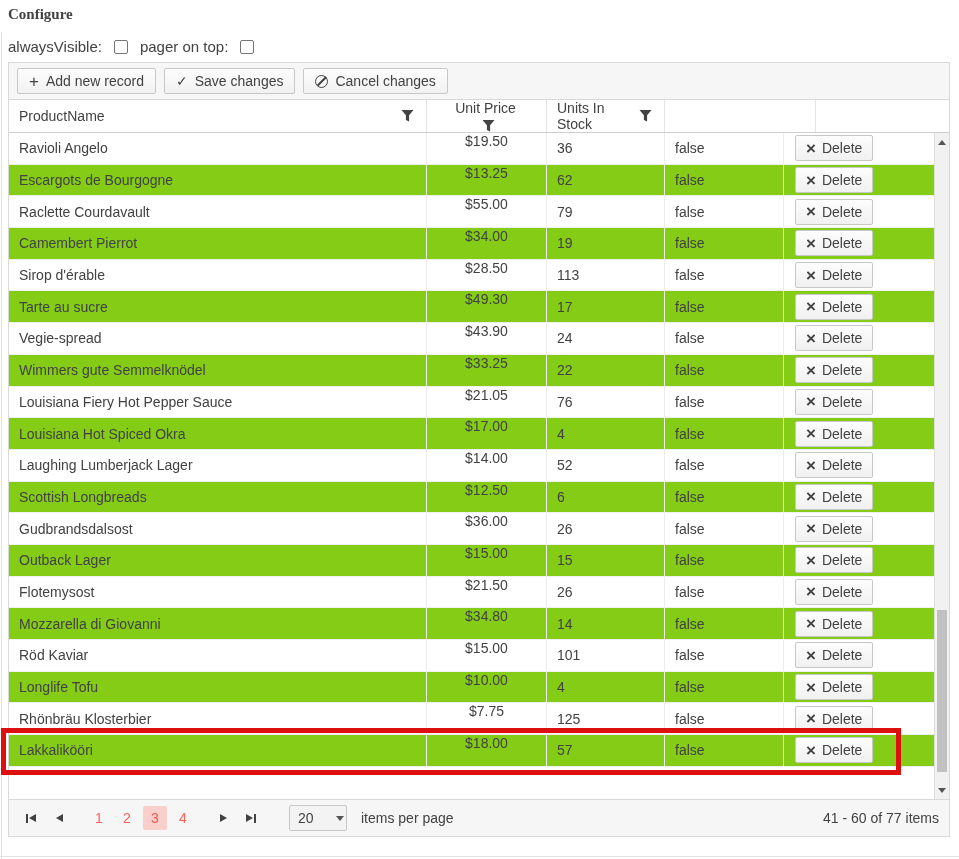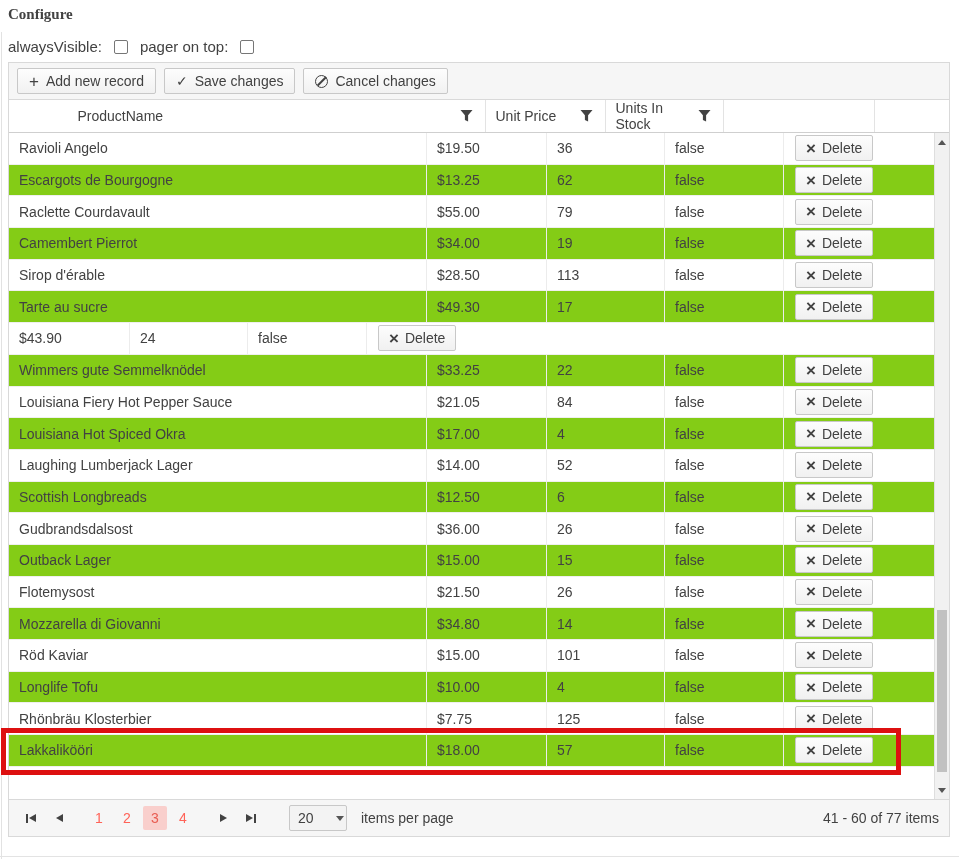--- a/index.html
+++ b/index.html
@@ -15,28 +15,28 @@
   .widget { margin-left:8px; width:942px; border:1px solid #d9d9d9; }
 
   .toolbar { background:#f6f6f6; border-bottom:1px solid #d9d9d9; padding:5px 8px; display:flex; gap:8px; }
   .tbtn { display:inline-flex; align-items:center; gap:7px; height:26px; padding:0 11px; font-size:14px; color:#424242;
           background:linear-gradient(#fdfdfd,#f1f1f1); border:1px solid #c8c8c8; border-radius:2px; cursor:pointer; }
   .plus-glyph { font-size:17px; line-height:1; }
   .check-glyph { font-size:14px; line-height:1; }
   .cancel-glyph { width:13px; height:13px; border:1.5px solid #424242; border-radius:50%; position:relative; display:inline-block; }
   .cancel-glyph::after { content:""; position:absolute; left:4.6px; top:-1px; width:1.5px; height:12px; background:#424242; transform:rotate(45deg); }
 
-  .hrow { display:flex; height:33px; background:#fff; border-bottom:1px solid #cfcfcf; font-size:14px;justify-content:center; }
+  .hrow { display:flex; height:33px; background:#fff; border-bottom:1px solid #cfcfcf; font-size:14px; }
   .hcell { display:flex; align-items:center; justify-content:space-between; padding:0 12px 0 10px; }
   .hcell + .hcell, .h-spacer { border-left:1px solid #e3e3e3; }
   .h-spacer { width:17px; }
   .filter-icon { flex:0 0 auto; margin-left:6px; }
 
   .c-product { width:417px; }
-  .c-price   { width:120px; }
+  .c-price   { width:120px;flex-direction:column; }
   .c-units   { width:118px; }
   .c-disc    { width:119px; }
   .c-action  { width:151px; }
 
   .content { display:flex; height:666px; }
   .tbody { width:925px; font-size:14px; }
   .trow { display:flex; height:31.7px; border-bottom:1px solid #efefef; background:#fff; }
   .trow.alt { background:#84cc16; }
   .cell { display:flex; align-items:center; padding:0 10px; overflow:hidden; white-space:nowrap; }
   .cell + .cell { border-left:1px solid #ececec; }
@@ -241,20 +241,23 @@
             <span>false</span>
           </div>
     <div class="cell c-action">
       <button class="btn-delete">
         <span class="x-icon">×</span>
         <span>Delete</span>
       </button>
     </div>
   </div>
         <div class="trow">
+    <div class="cell c-product">
+            <span>Vegie-spread</span>
+          </div>
     <div class="cell c-price">
             <span>$43.90</span>
           </div>
     <div class="cell c-units">
             <span>24</span>
           </div>
     <div class="cell c-disc">
             <span>false</span>
           </div>
     <div class="cell c-action">
@@ -285,21 +288,21 @@
     </div>
   </div>
         <div class="trow">
     <div class="cell c-product">
             <span>Louisiana Fiery Hot Pepper Sauce</span>
           </div>
     <div class="cell c-price">
             <span>$21.05</span>
           </div>
     <div class="cell c-units">
-            <span>84</span>
+            <span>76</span>
           </div>
     <div class="cell c-disc">
             <span>false</span>
           </div>
     <div class="cell c-action">
       <button class="btn-delete">
         <span class="x-icon">×</span>
         <span>Delete</span>
       </button>
     </div>

